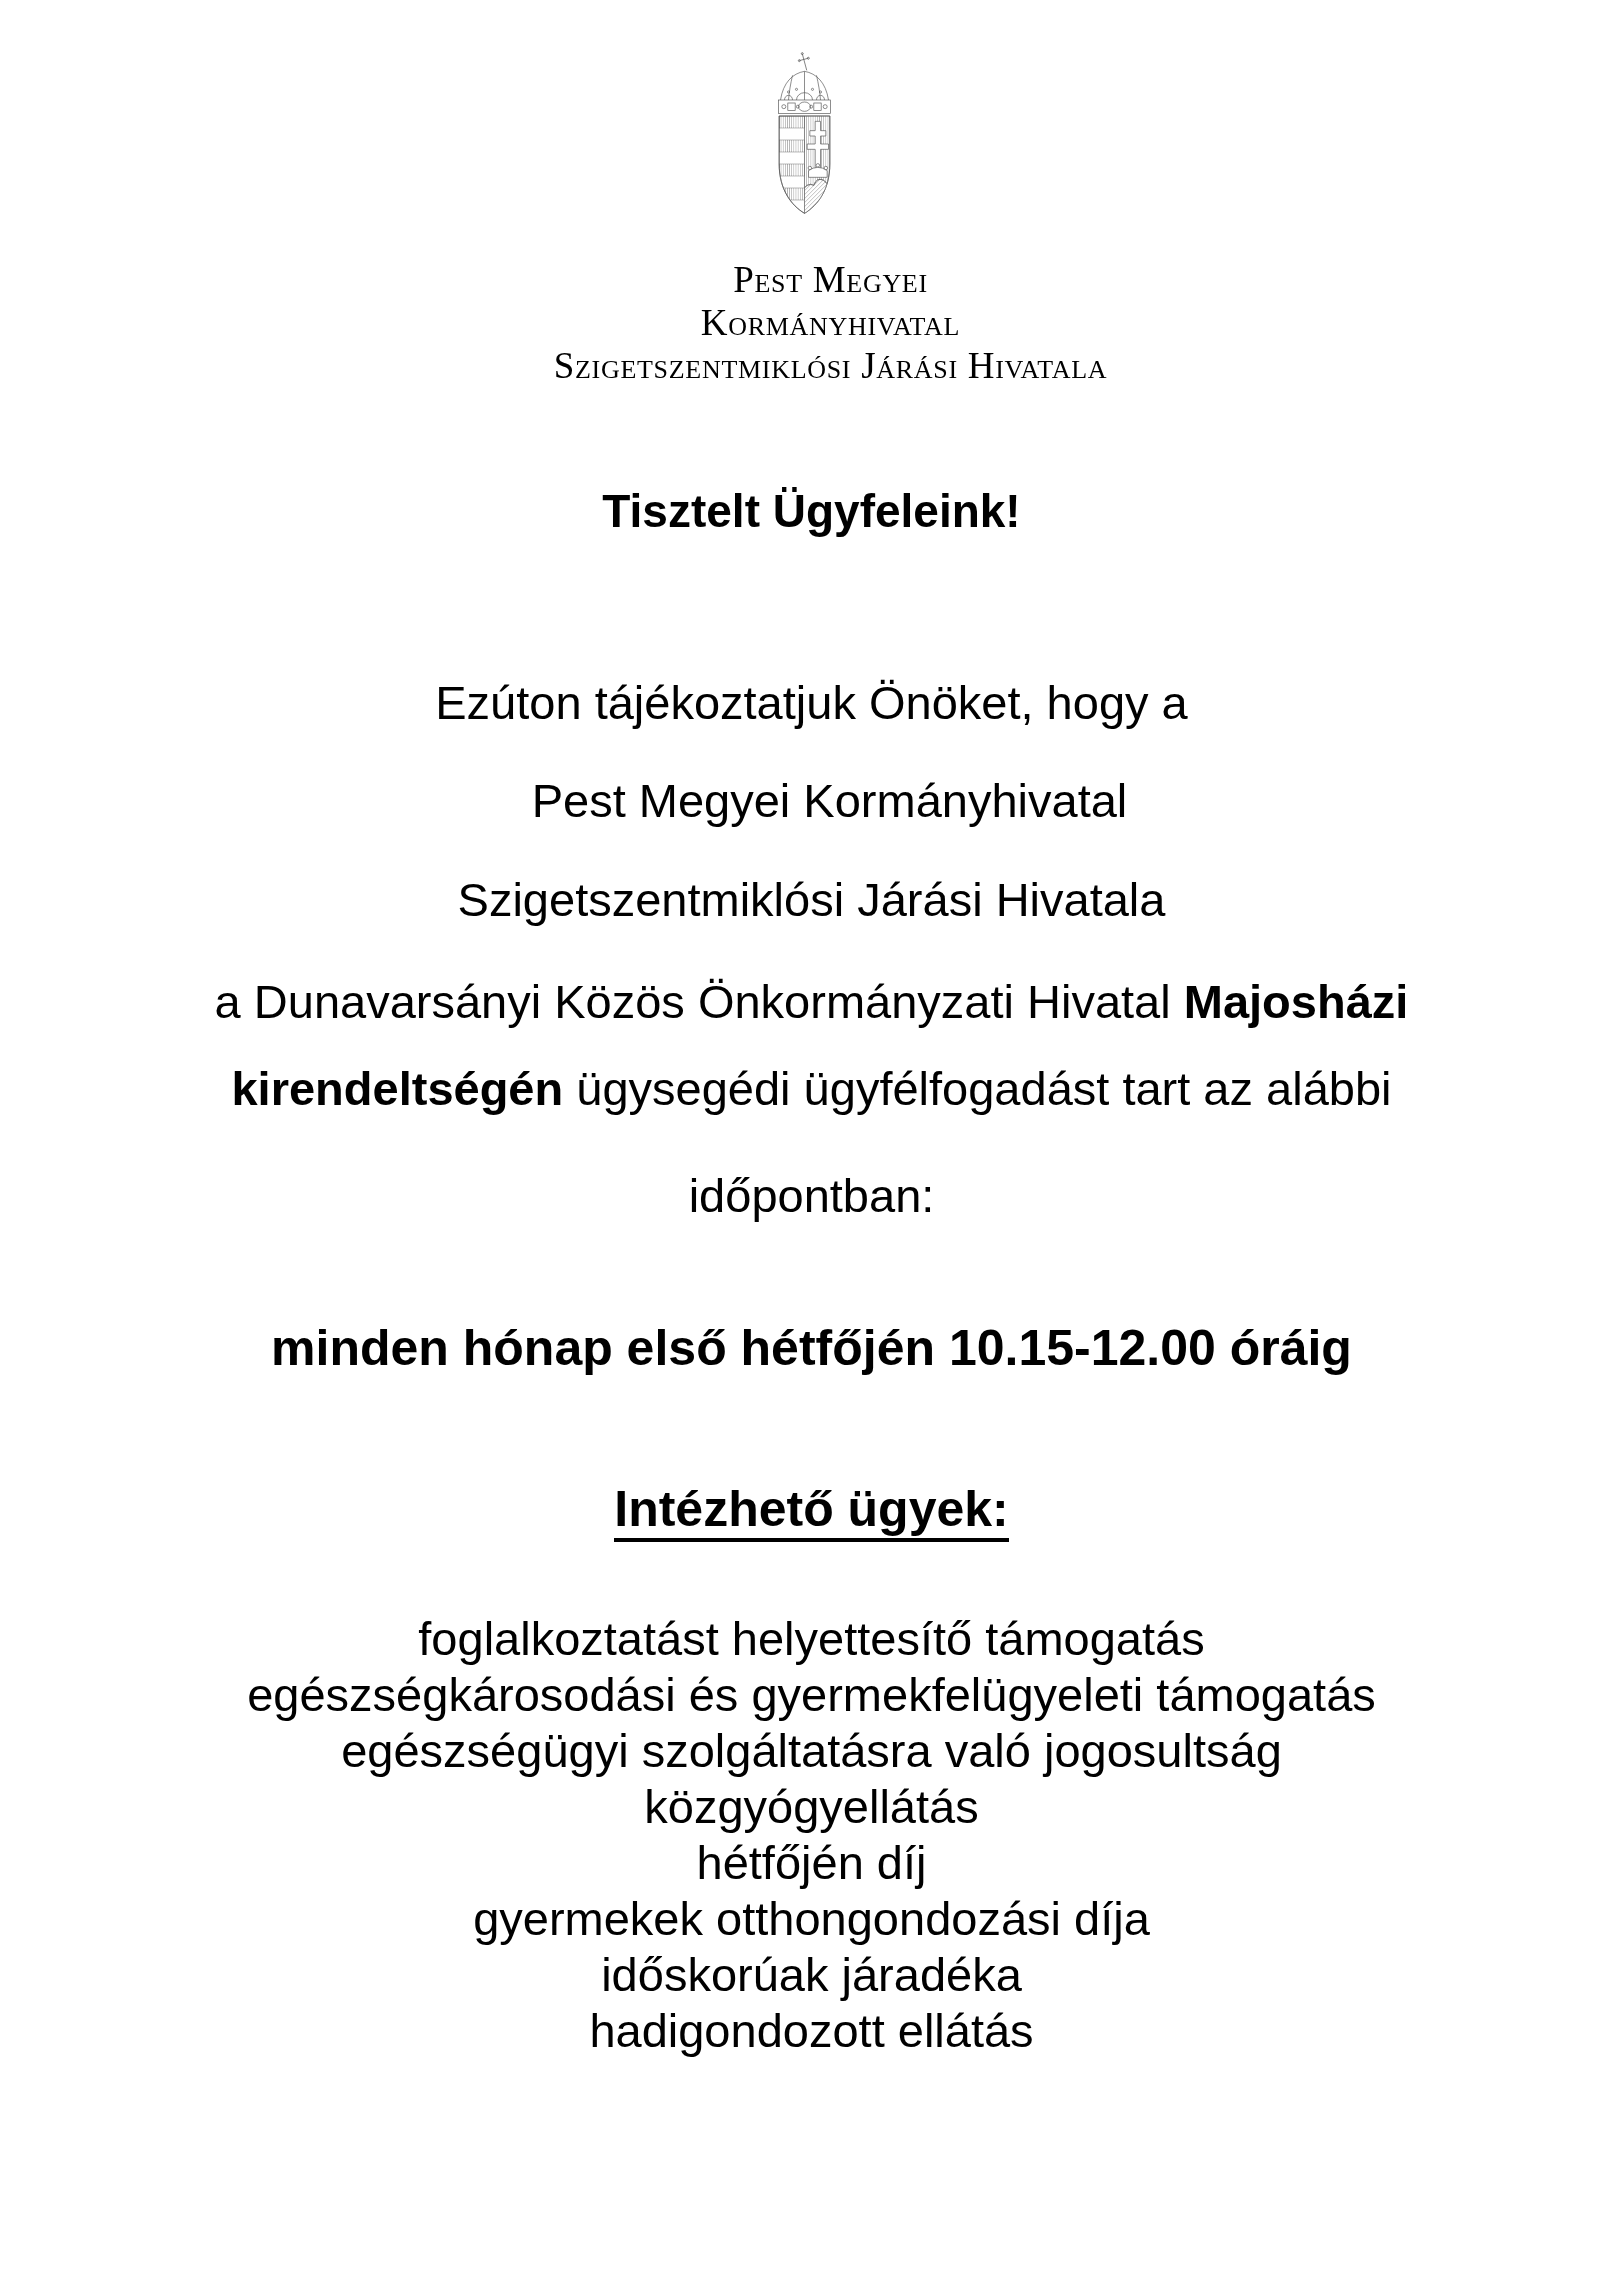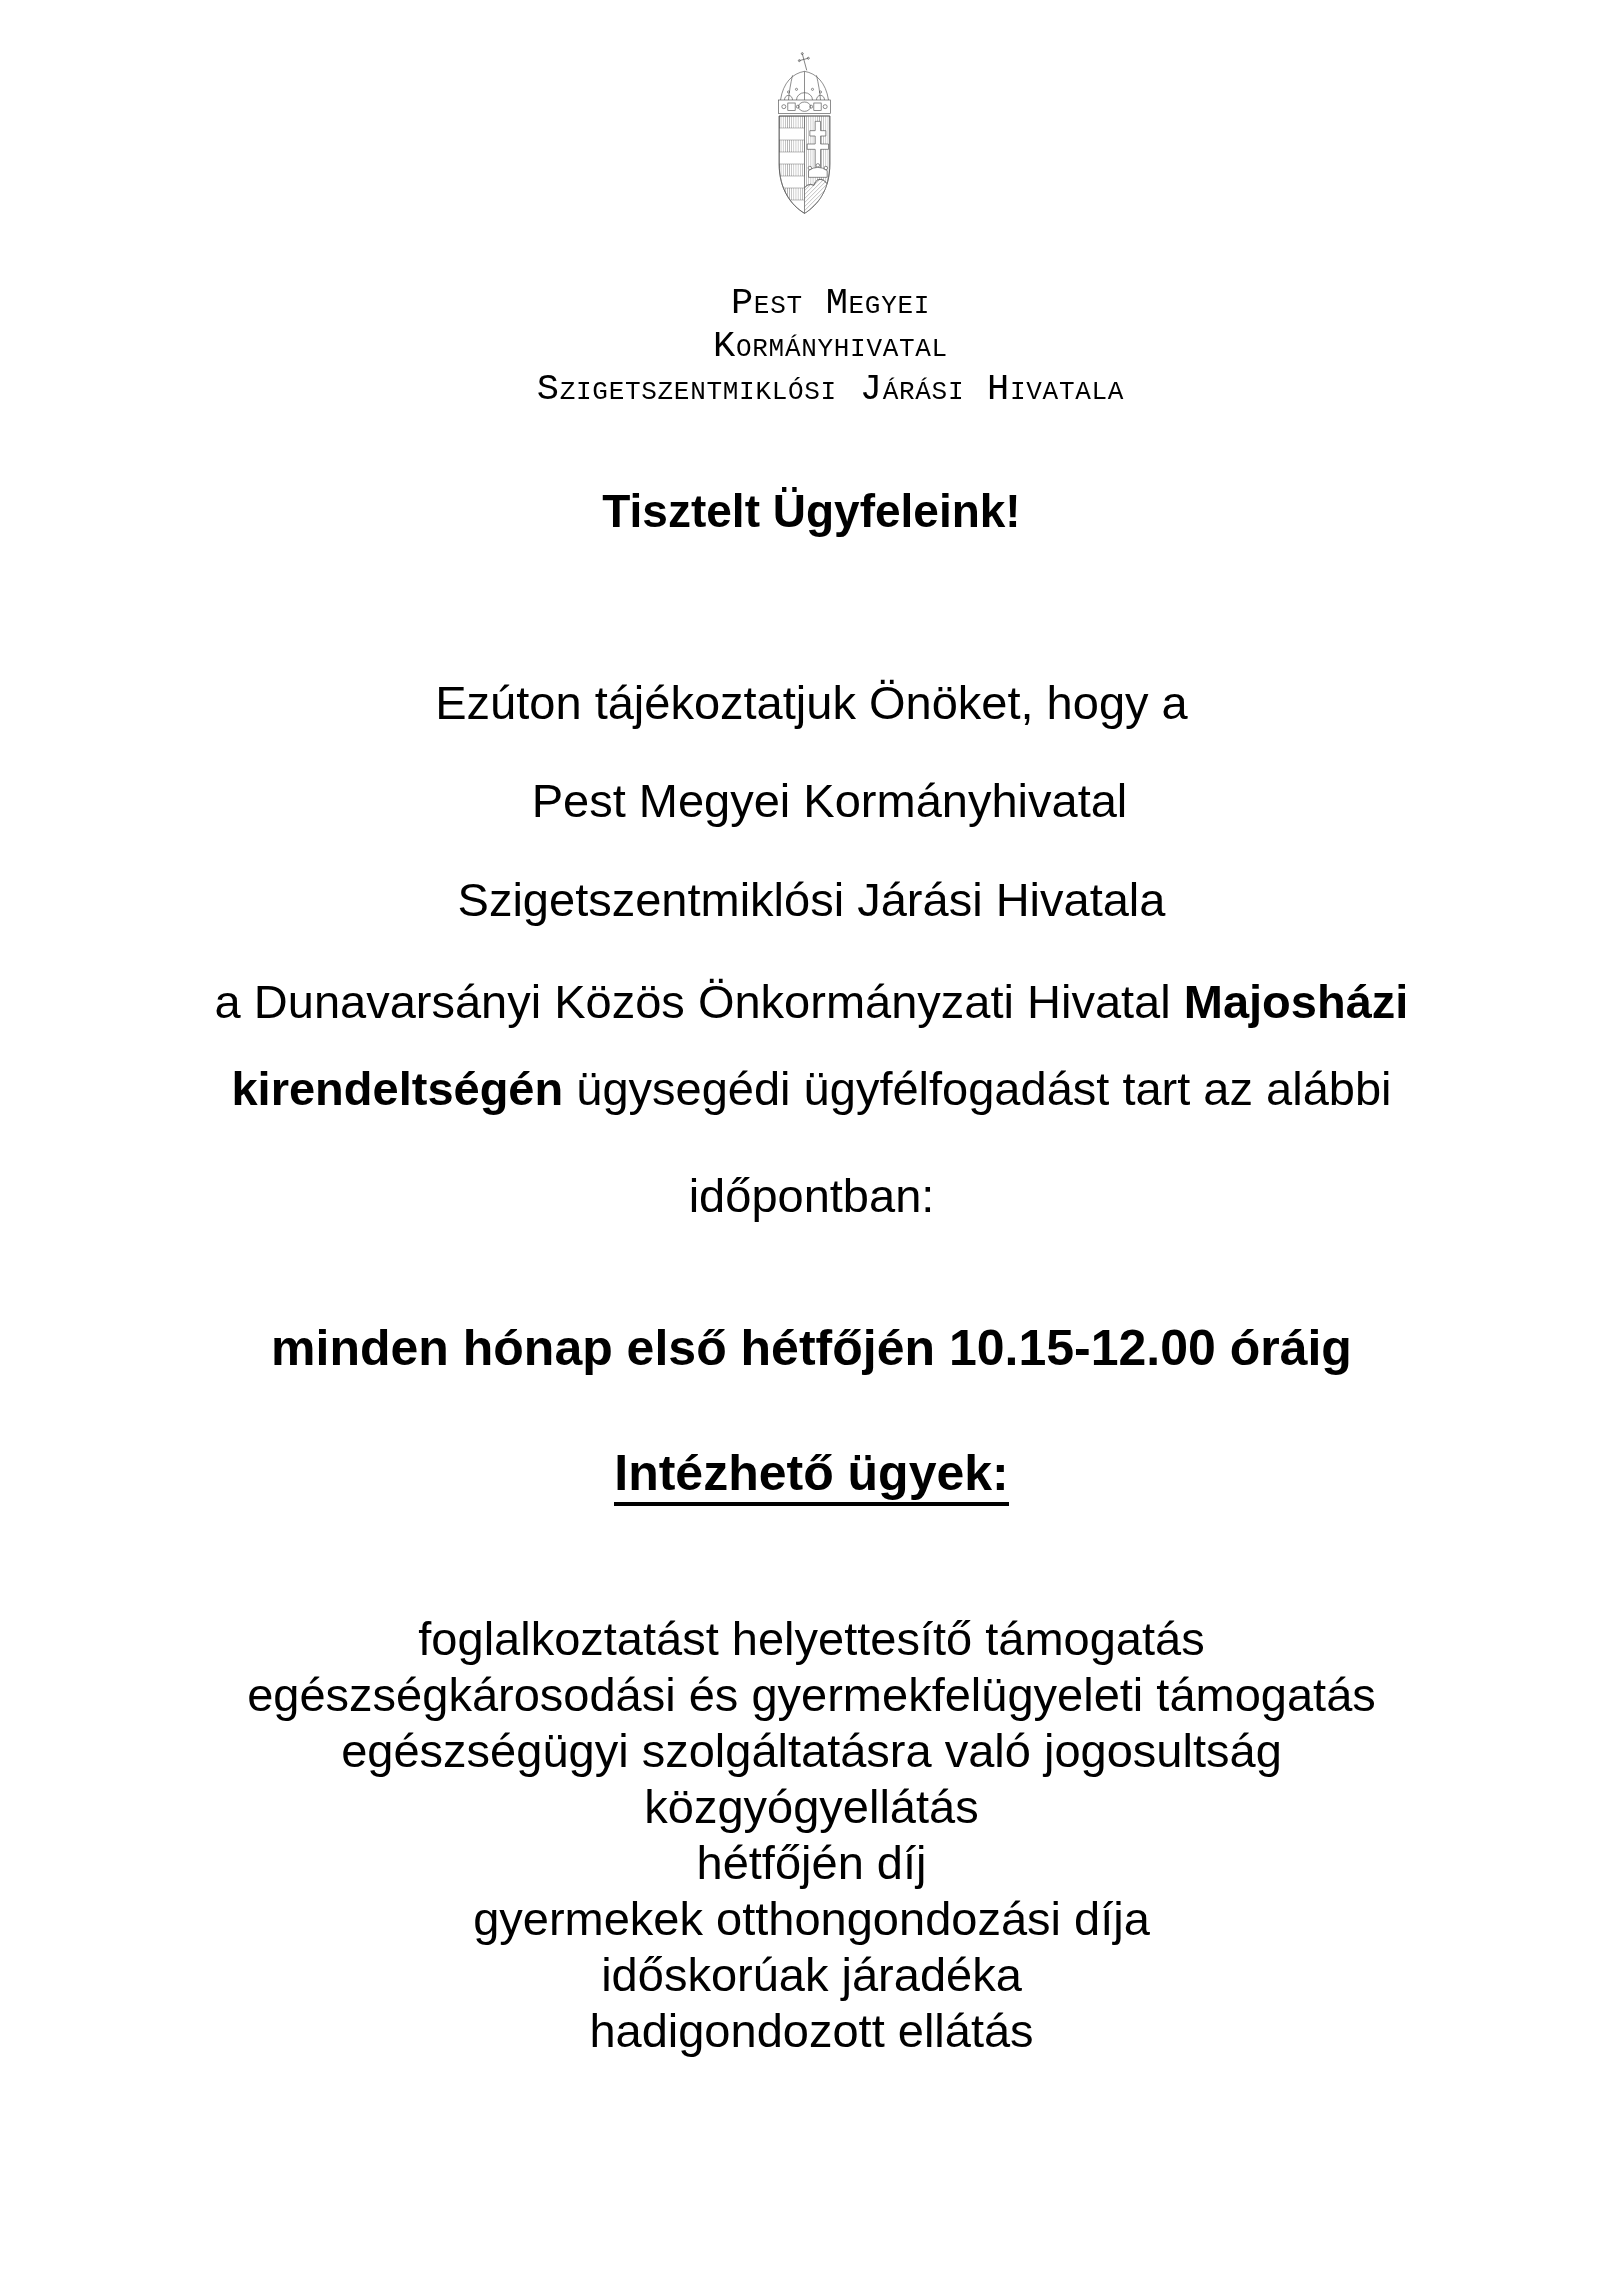--- a/index.html
+++ b/index.html
@@ -8,37 +8,37 @@
     width:1623px;height:2295px;
     margin:0 auto;
     background:#ffffff;
     color:#000;
     font-family:"Liberation Sans", sans-serif;
     overflow:hidden;
   }
   .abs{position:absolute;left:0;right:0;text-align:center;}
   .arms{position:absolute;left:767px;top:52px;width:75px;height:164px;}
   .org-header{
-    top:282px;
-    font-family:Liberation Mono, monospace;
+    top:258px;
+    font-family:Liberation Serif, serif;
     font-variant:small-caps;
     font-size:37px;line-height:43px;
     letter-spacing:0.7px;
     margin-left:38px;
   }
   .doc-title{top:488px;font-size:46px;line-height:46px;font-weight:bold;text-align:center;}
   .body-line{font-size:47px;line-height:47px;}
   .bl1{top:679px;}
   .bl2{top:777px;padding-left:36px;}
   .bl3{top:876px;}
   .bl4{top:978px;}
   .bl5{top:1065px;}
   .bl6{top:1172px;}
   .schedule{top:1323px;font-size:50px;line-height:50px;font-weight:bold;}
-  .section-heading{top:1448px;font-size:50px;line-height:50px;font-weight:bold;}
+  .section-heading{top:1484px;font-size:50px;line-height:50px;font-weight:bold;}
   .section-heading .ul{
     display:inline-block;
     border-bottom:4.6px solid #000;
     padding-bottom:3.9px;
   }
   .services{top:1611px;font-size:47px;line-height:56px;}
   b{font-weight:bold;}
 </style>
 </head>
 <body>

